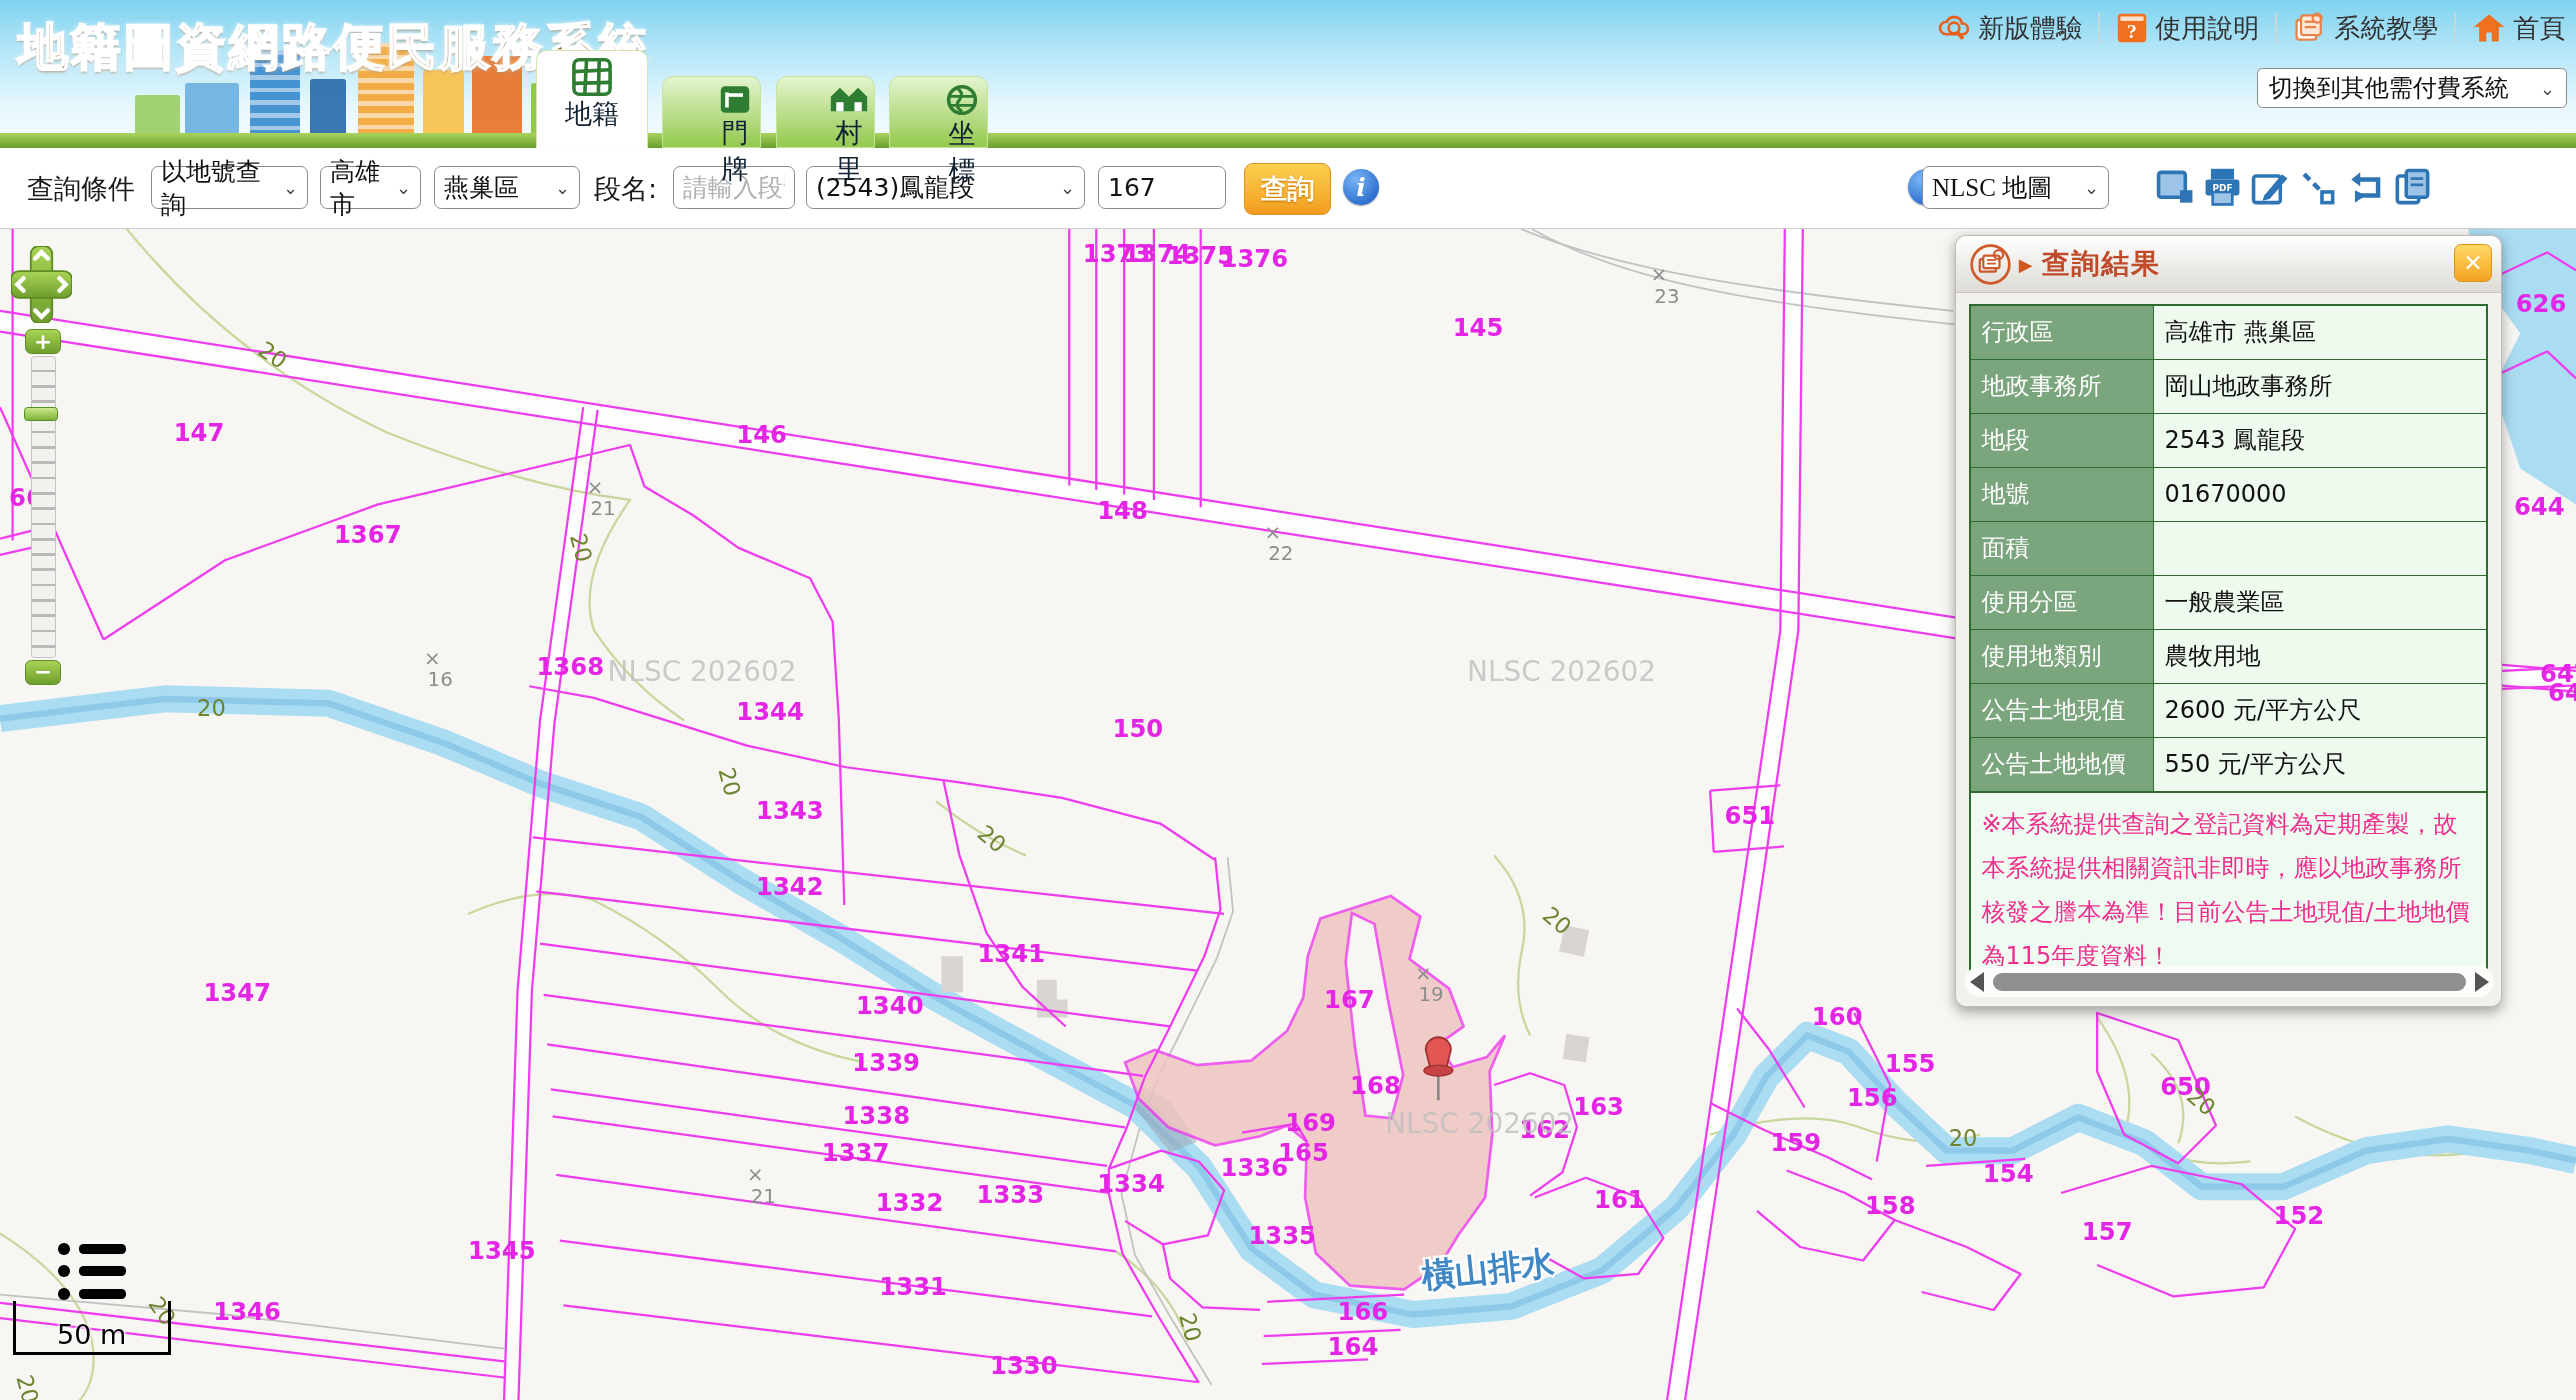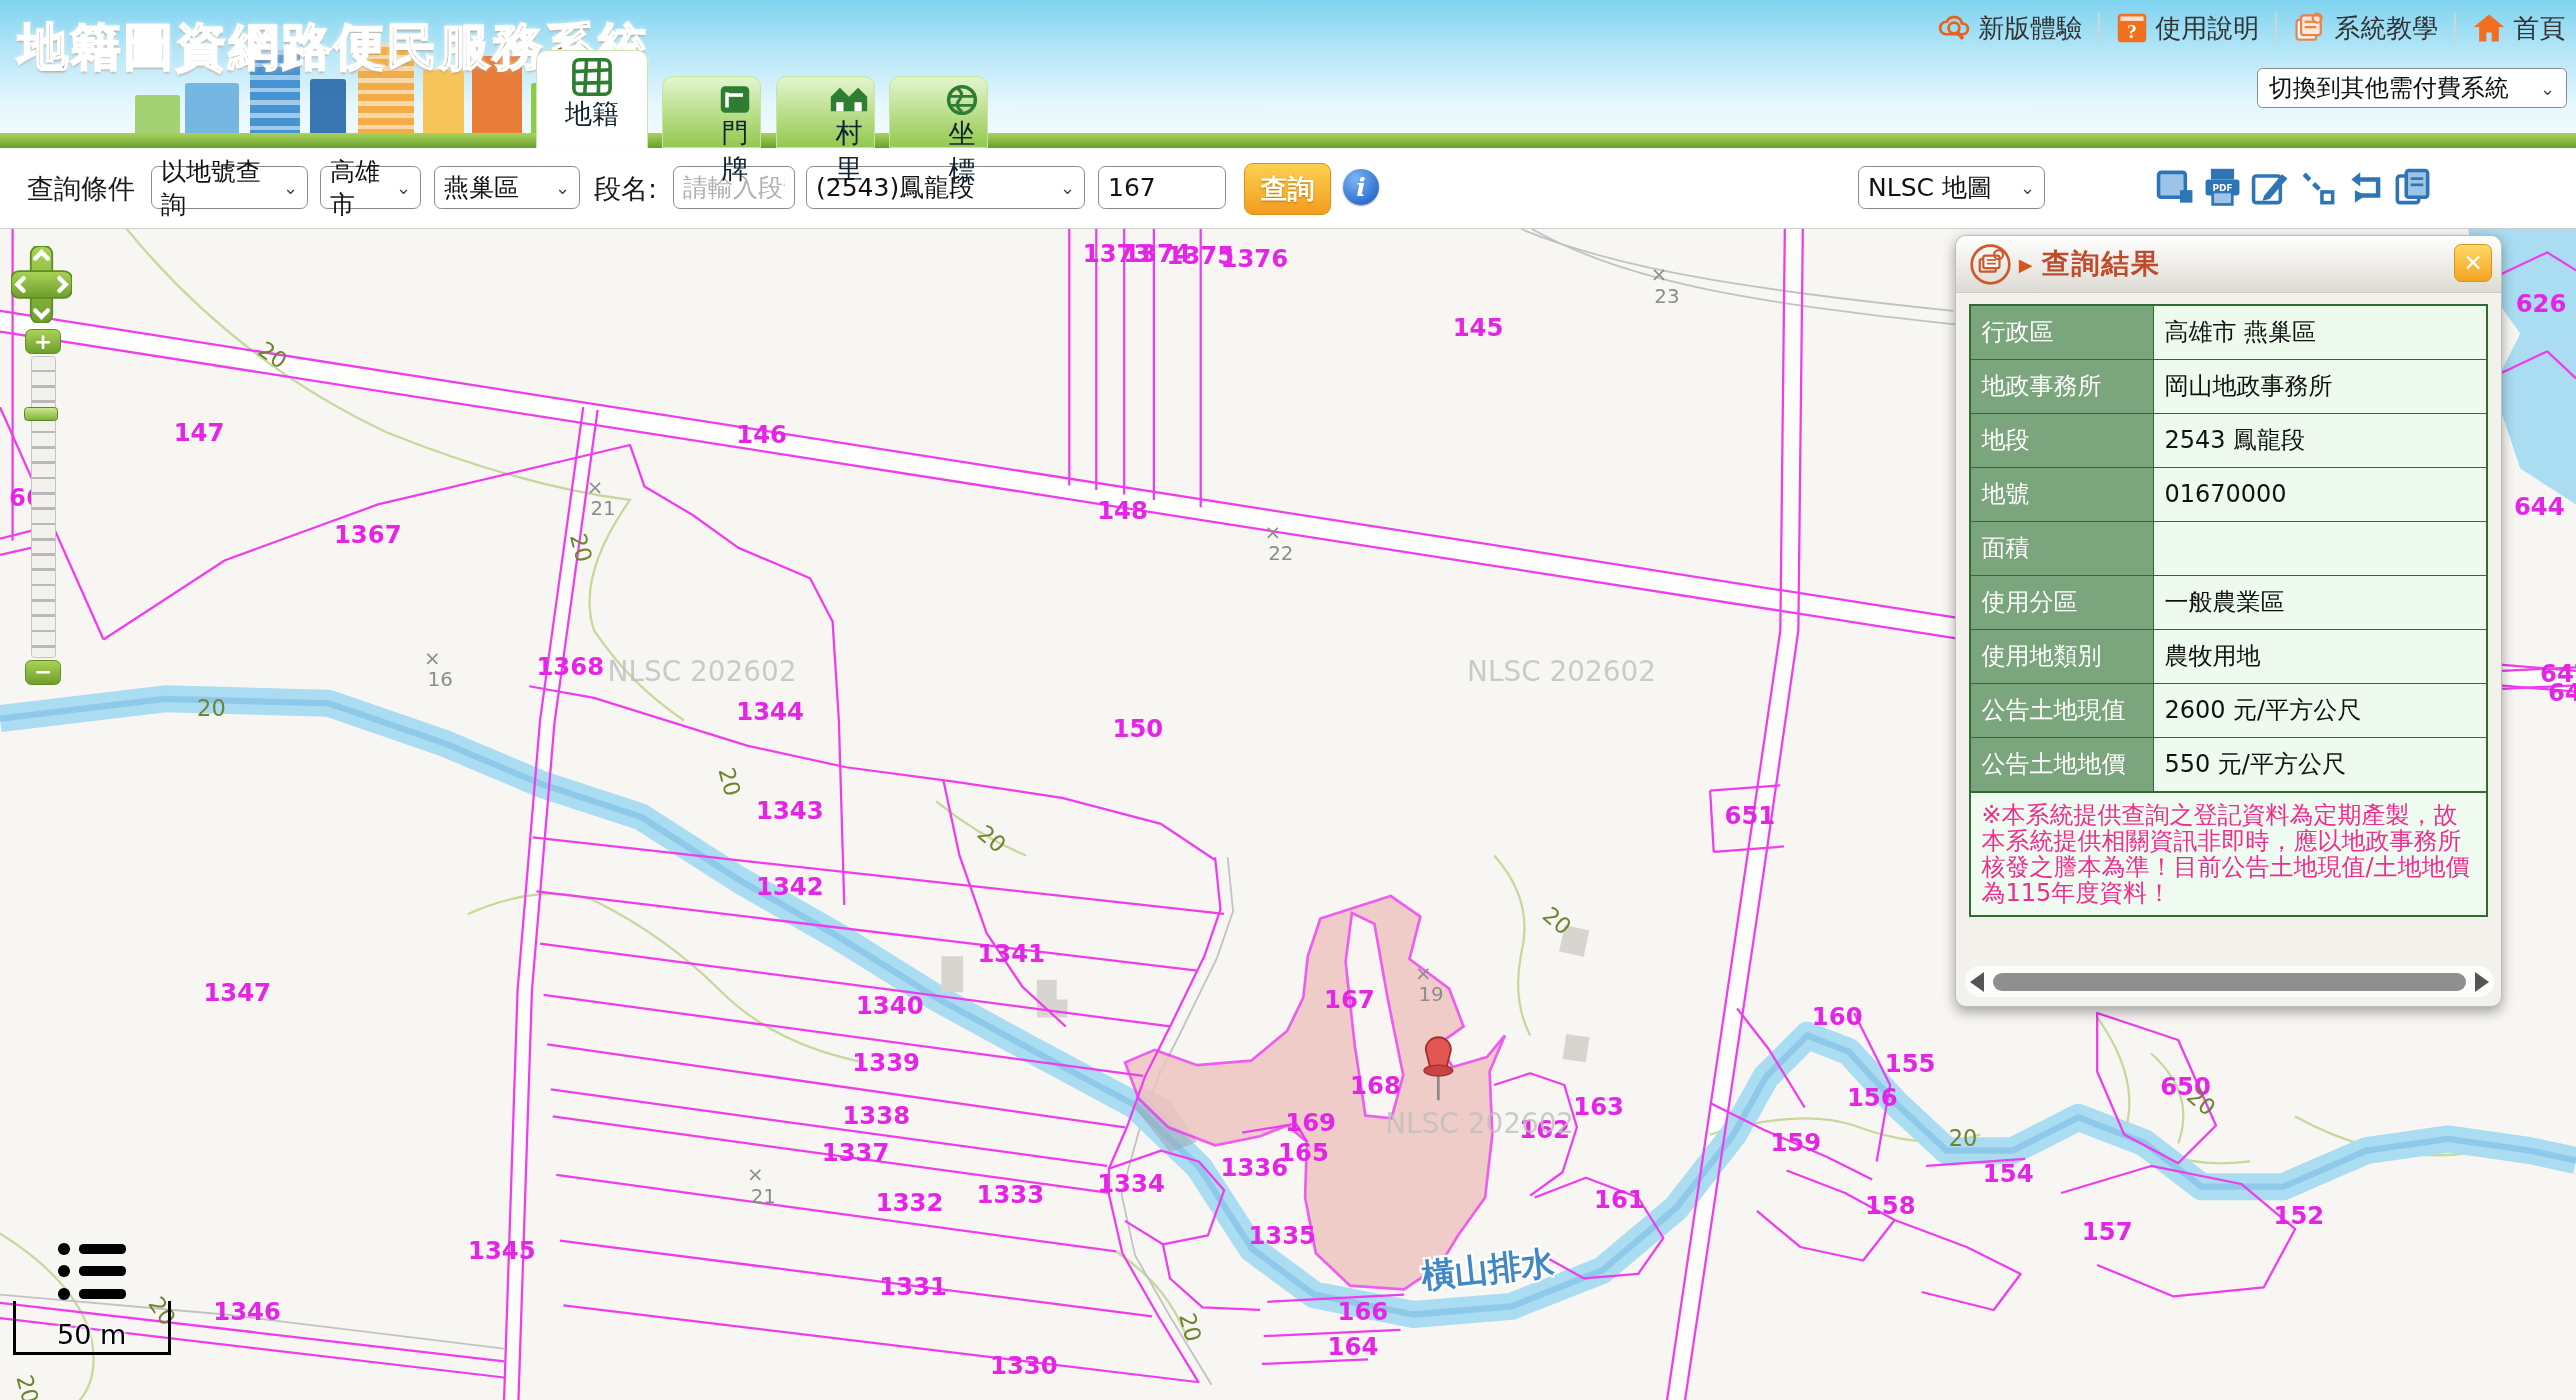--- a/index.html
+++ b/index.html
@@ -92,21 +92,21 @@
     display:flex;align-items:center;justify-content:center;cursor:pointer;box-sizing:border-box;}
   .pbody{padding:10.8px 12.6px 0 12.6px;}
   .rtable{border:2.7px solid #2e6b30;background:#eefaee;}
   .rrow{display:flex;border-bottom:1.8px solid #2e6b30;}
   .rrow:last-child{border-bottom:none;}
   .rlab{width:183px;background:#7ba57d;color:#fff;font-size:24px;display:flex;align-items:center;
     padding:0 10.8px;box-sizing:border-box;border-right:1.8px solid #2e6b30;height:53px;}
   .rval{flex:1;background:#eefaee;color:#111;font-size:24px;display:flex;align-items:center;
     padding:0 10.8px;height:53px;}
   .rnote{border:2.7px solid #2e6b30;border-top:none;background:#effaf0;color:#ee2d8d;font-size:24px;
-    line-height:26px;padding:9px 10.8px;}
+    line-height:44px;padding:9px 10.8px;}
   .hscroll{position:absolute;left:9px;bottom:9px;width:529px;height:31px;background:#fcfcfa;
     border-radius:15.3px;border:0.9px solid #d8d6cе;display:flex;align-items:center;padding:0 5.4px;box-sizing:border-box;}
   .sarrL{width:0;height:0;border-top:10px solid transparent;border-bottom:10px solid transparent;
     border-right:14.4px solid #555;cursor:pointer;}
   .sarrR{width:0;height:0;border-top:10px solid transparent;border-bottom:10px solid transparent;
     border-left:14.4px solid #555;cursor:pointer;}
   .sthumb{flex:1;height:18px;border-radius:9px;background:#8f8f8f;margin:0 9px;cursor:grab;}
 </style>
 </head>
 <body>
@@ -227,21 +227,21 @@
     <input class="inp" style="left: 673px; width: 122px;" placeholder="請輸入段號">
     <div class="sel" style="left:806px;width:279px;">
       <span>(2543)鳳龍段</span>
         <span class="chev">⌄</span>
     </div>
     <input class="inp" style="left: 1098px; width: 128px;" value="167">
     <div class="btn-search" style="left:1244px;width:85px;">查詢</div>
     <div class="info" style="left:1343px;">i</div>
 
     <div class="info" style="left:1908px;">i</div>
-    <div class="sel" style="left:1858px;width:187px;">
+    <div class="sel" style="left:1922px;width:187px;font-family:Liberation Serif, serif;">
       <span>NLSC 地圖</span>
         <span class="chev">⌄</span>
     </div>
     <svg class="ticon" style="left:2155px;" viewBox="0 0 46 46">
       <rect x="4" y="6" width="30" height="28" rx="3" fill="#9dc3e6" stroke="#2e75b6" stroke-width="4"></rect>
       <rect x="28" y="26" width="14" height="14" fill="#2e75b6"></rect>
     </svg>
     <svg class="ticon" style="left:2202px;" viewBox="0 0 46 46">
       <rect x="10" y="2" width="26" height="12" fill="#2e75b6"></rect>
       <rect x="4" y="14" width="38" height="18" rx="3" fill="#2e75b6"></rect>

